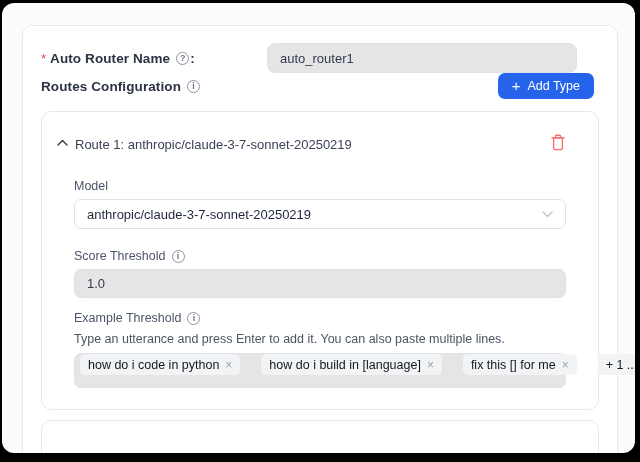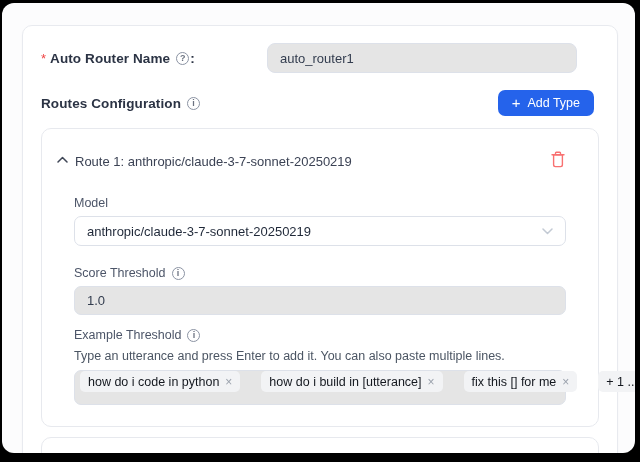--- a/index.html
+++ b/index.html
@@ -53,21 +53,20 @@
     color: #323c4e;
     font-family: "Liberation Sans", "DejaVu Sans", sans-serif;
     background: #e5e5e5;
     outline: none;
   }
   .name-input { width: 310px; margin-left: auto; margin-right: 22px; }
   
   .routes-row {
     display: flex;
     align-items: center;
-    margin-top: 17px;
     height: 26px;
     justify-content: space-between;
   }
   .add-btn {
     margin-left: auto;
     margin-right: 5px;
     height: 26px;
     background: #2563eb;
     color: #fff;
     border: none;
@@ -236,21 +235,21 @@
           <span class="help-circle">i</span>
         </div>
         <div class="helper-text">Type an utterance and press Enter to add it. You can also paste multiple lines.</div>
 
         <div class="tag-box">
           <span class="tag">
             <span>how do i code in python</span>
             <span class="x">×</span>
           </span>
           <span class="tag">
-            <span>how do i build in [utterance]</span>
+            <span>how do i build in [language]</span>
             <span class="x">×</span>
           </span>
           <span class="tag">
             <span>fix this [] for me</span>
             <span class="x">×</span>
           </span>
           <span class="tag">
             <span>+ 1 ...</span>
           </span>
           <span class="chev">

